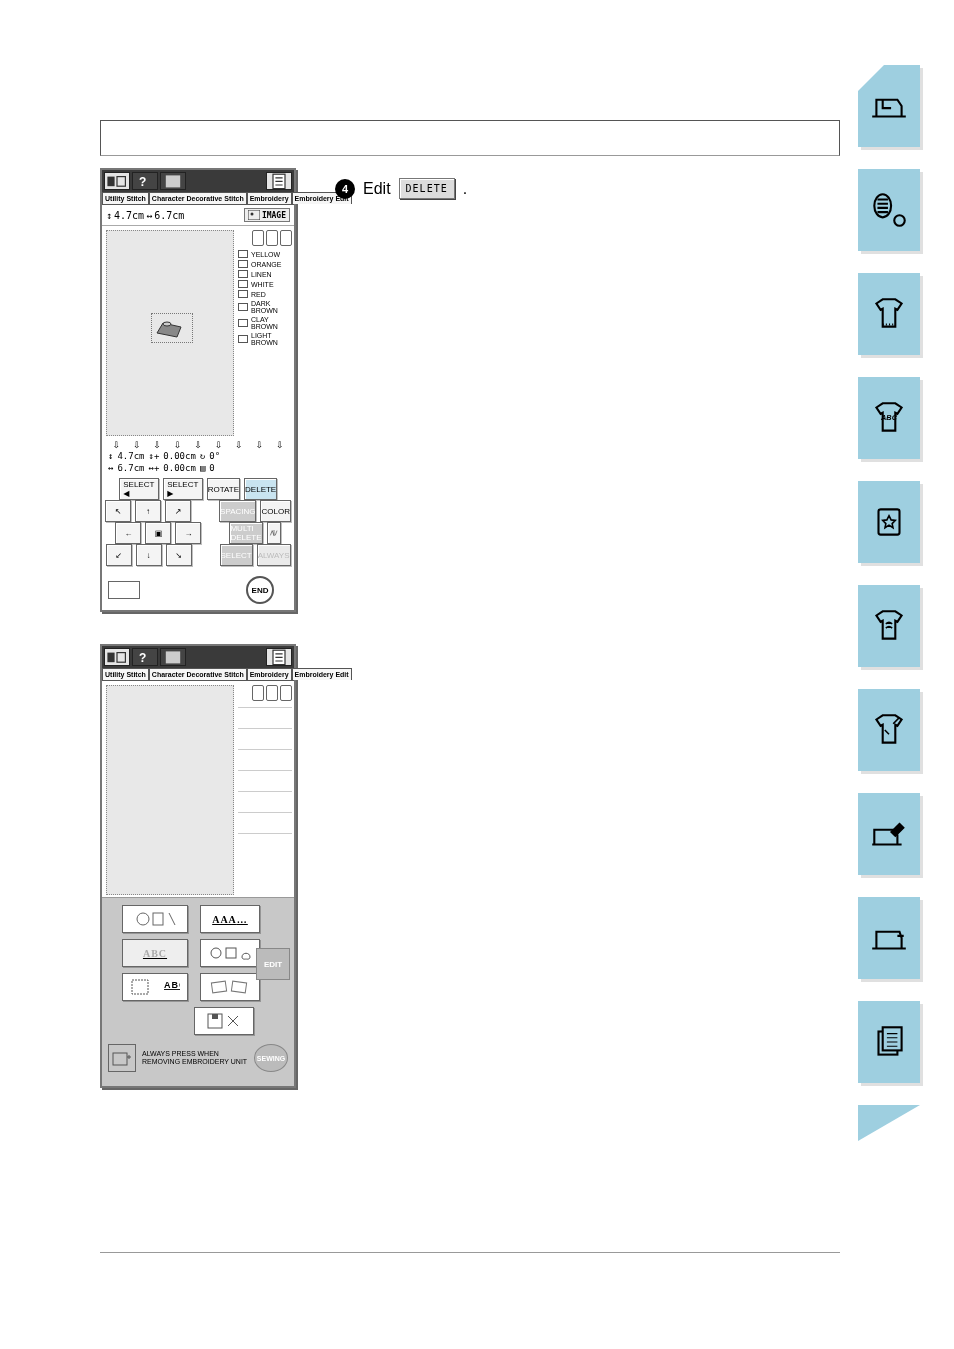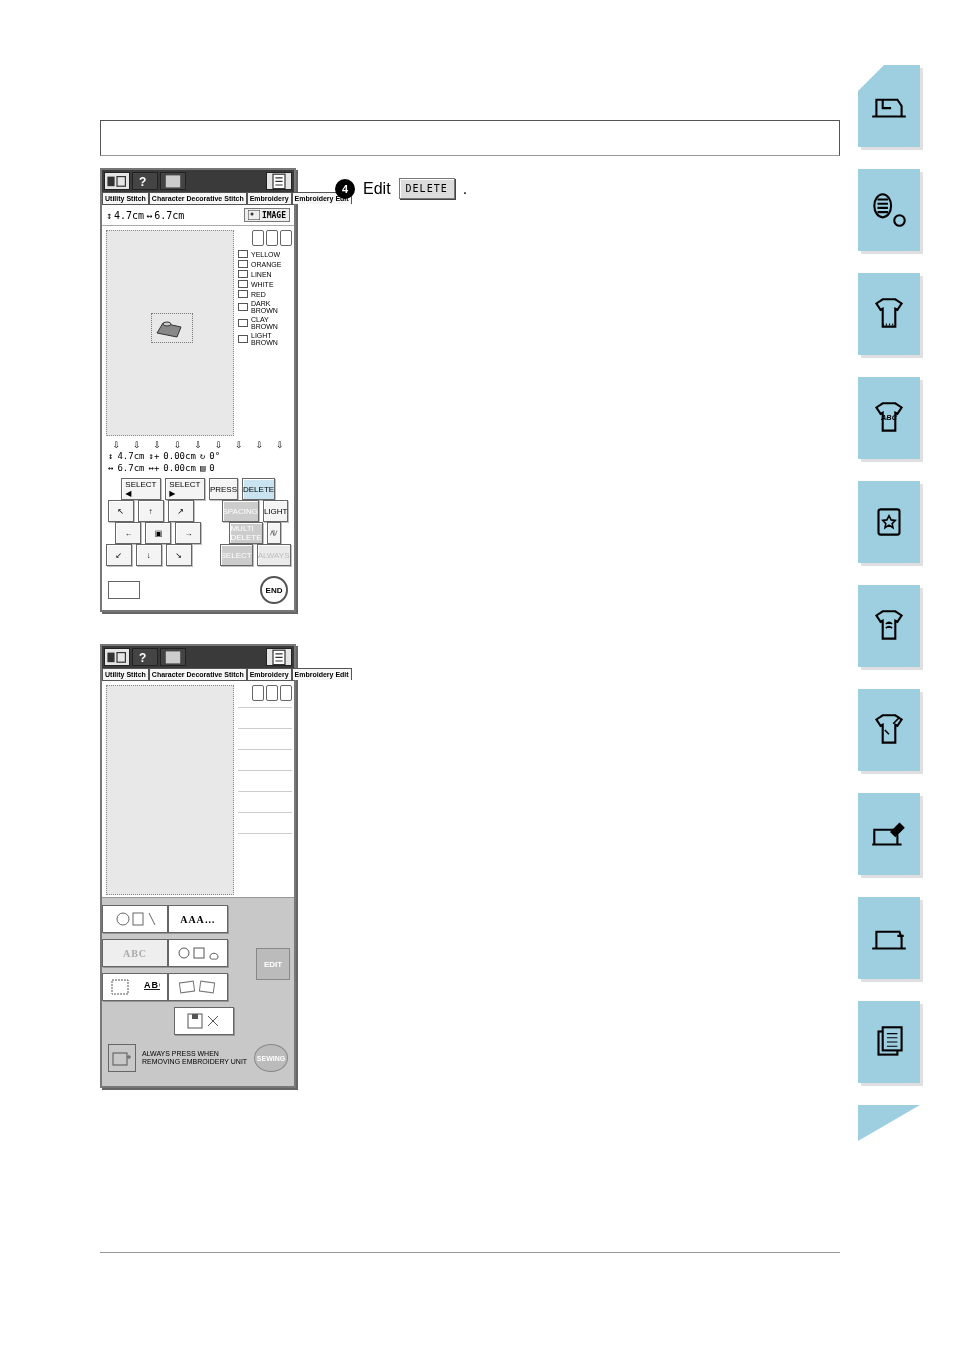--- a/index.html
+++ b/index.html
@@ -204,32 +204,32 @@
     font-family: sans-serif;
   }
   .btn.thin { flex:0 0 26px; }
   .btn.mid { flex:0 0 40px; }
   .btn.grey { background:#ccc; color:#fff;margin-left:24px; }
   .btn.hl { background:#c9e4f0; }
   .btn.ghost { background:#eaeaea; color:#bbb; }
   .btn svg { width:12px; height:12px; }
 
   .bottom-row {
-    display:flex; padding:4px 6px 6px 6px; align-items:center; justify-content:space-between;
+    display:flex; padding:4px 20px 6px 6px; align-items:center; justify-content:space-between;
   }
   .end-btn {
     width:28px; height:28px; border:2px solid #555; border-radius:50%;
     display:flex; align-items:center; justify-content:center;
     font-size:8px; font-weight:bold;
   }
   .frame-ic { width:32px; height:18px; border:1px solid #666; }
 
   
   .panel2 .canvas { height: 210px; }
-  .cat-row { display:flex; gap:0; padding: 3px 0; }
+  .cat-row { display:flex; gap:12px; padding: 3px 20px; text-decoration: underline; }
   .cat-btn {
     border:1px solid #666; box-shadow: 1px 1px rgba(0,0,0,0.25);
     height:28px; display:flex; align-items:center; justify-content:center;
     background:#fff; font-size:10px; font-weight:bold;
     letter-spacing: 1px;
   }
   .cat-btn.h1 { width: 66px; }
   .cat-btn.h2 { width: 60px; }
   .cat-btn.single { width: 60px; margin-left: 72px; }
   .cat-btn.flat { background:#eee; }
@@ -461,29 +461,29 @@
       </div>
     </div>
     <div class="btn-grid">
       <div class="brow">
         <div class="btn mid">
             <span><span>SELECT</span><br>◀</span>
           </div>
         <div class="btn mid">
             <span><span>SELECT</span><br>▶</span>
           </div>
-        <div class="btn">PRESS</div>
+        <div class="btn">ROTATE</div>
         <div class="btn hl">DELETE</div>
       </div>
       <div class="brow">
         <div class="btn thin">↖</div>
         <div class="btn thin">↑</div>
         <div class="btn thin">↗</div>
         <div class="btn grey">SPACING</div>
-        <div class="btn">LIGHT</div>
+        <div class="btn">COLOR</div>
       </div>
       <div class="brow">
         <div class="btn thin">←</div>
         <div class="btn thin">▣</div>
         <div class="btn thin">→</div>
         <div class="btn grey" style="white-space:pre">MULTI
 DELETE</div>
         <div class="btn">
             <svg viewBox="0 0 20 12">
               <path stroke="#333" fill="none" d="M4 10l3-8 3 8M12 10l3-8M10 1v10"></path>

